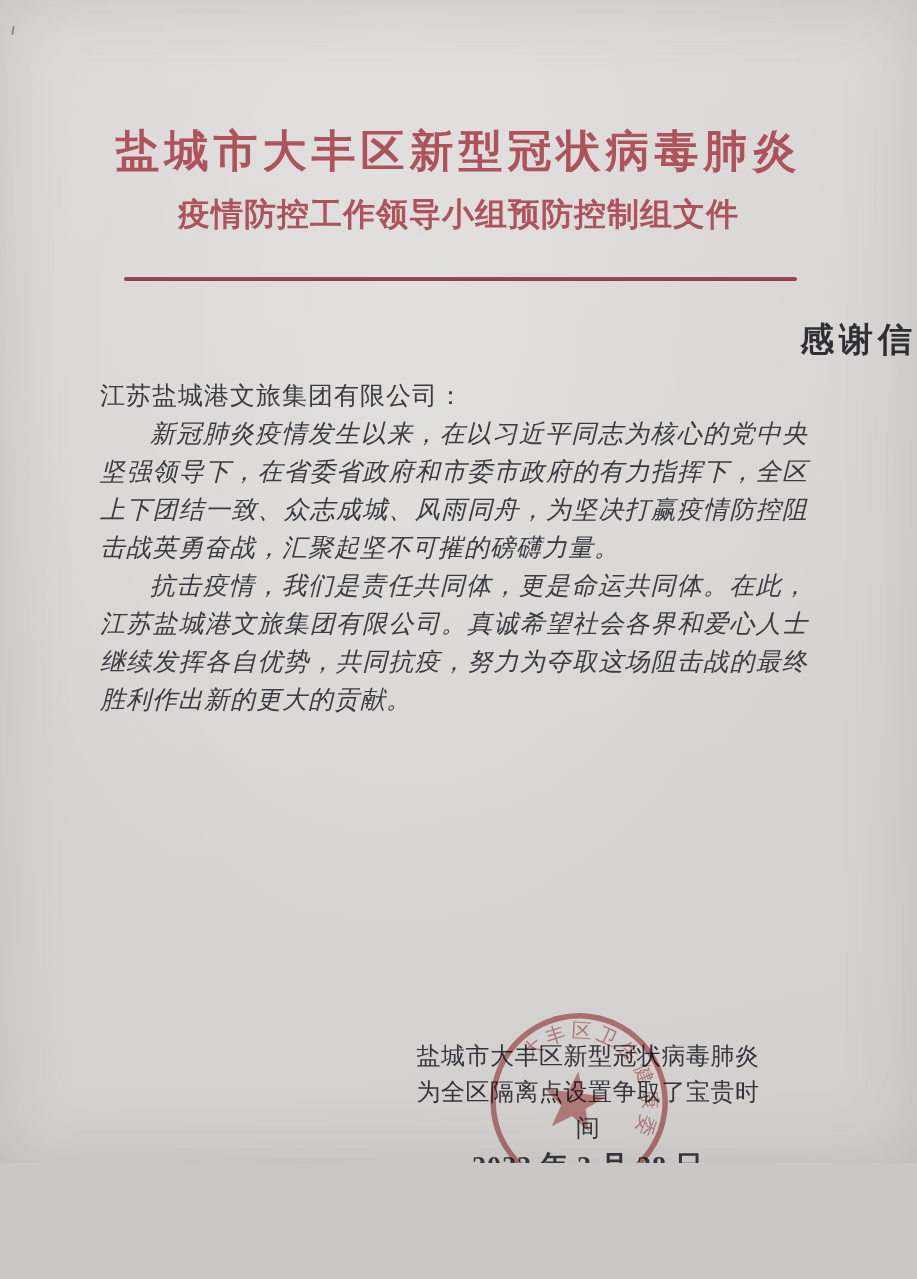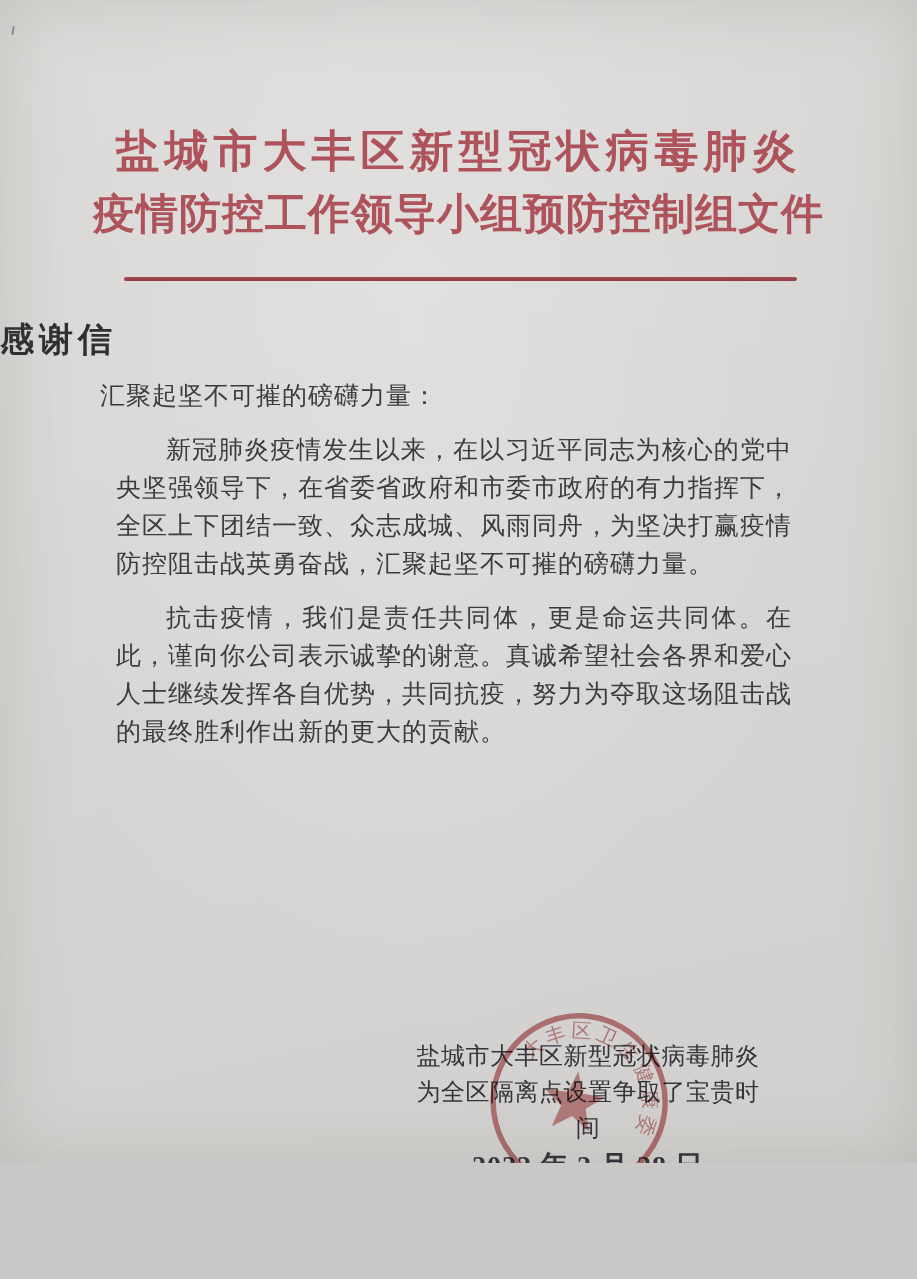--- a/index.html
+++ b/index.html
@@ -17,38 +17,38 @@
   .speck{
     position:absolute;left:12px;top:26px;width:2px;height:9px;
     background:rgba(85,85,92,0.55);transform:rotate(8deg);border-radius:1px;
   }
   .doc-header{
     position:absolute;top:120px;left:0;width:100%;
     text-align:center;color:#ae535c;font-weight:700;
   }
   .header-line{white-space:nowrap;}
   .header-line.line1{font-size:44px;letter-spacing:5px;line-height:63px;}
-  .header-line.line2{font-size:42px;letter-spacing:1px;line-height:63px;}
+  .header-line.line2{font-size:32px;letter-spacing:1px;line-height:63px;}
   .red-rule{
     position:absolute;left:124px;top:277px;width:673px;height:4px;
     background:linear-gradient(#a24a52,#8e3d45);
     border-radius:2px;
   }
   .letter-title{
     position:absolute;top:317px;left:0;width:100%;margin:0;
-    text-align:left;font-size:34px;font-weight:700;
+    text-align:right;font-size:34px;font-weight:700;
     letter-spacing:5px;color:#2f2f34;
   }
   .letter-body{
     position:absolute;left:100px;top:377px;width:708px;
     font-size:25px;line-height:38px;letter-spacing:1px;
     color:#3b3b40;text-align:justify;text-justify:inter-ideograph;
   }
   .letter-body .greeting{margin:0;}
-  .letter-body p.para{margin:16px;text-indent:2em;}
+  .letter-body p.para{margin:0;text-indent:2em;font-style:italic;}
   .signature{
     position:absolute;left:413px;top:1038px;width:350px;
     text-align:center;font-size:24px;line-height:36px;
     letter-spacing:0.5px;color:#34343a;
   }
   .signature .daizhang{letter-spacing:2px;}
   .signature .date{margin-top:2px;font-size:28px;letter-spacing:1px;font-weight:bold;}
   .seal{
     position:absolute;left:489px;top:1010px;
     transform:rotate(8deg);
@@ -66,23 +66,23 @@
   <div class="doc-header">
     <div class="header-line line1">盐城市大丰区新型冠状病毒肺炎</div>
     <div class="header-line line2">疫情防控工作领导小组预防控制组文件</div>
   </div>
 
   <div class="red-rule"></div>
 
   <h1 class="letter-title">感谢信</h1>
 
   <div class="letter-body">
-    <div class="greeting">汇聚起坚不可摧的磅礴力量：</div>
+    <div class="greeting">江苏盐城港文旅集团有限公司：</div>
     <p class="para">新冠肺炎疫情发生以来，在以习近平同志为核心的党中央坚强领导下，在省委省政府和市委市政府的有力指挥下，全区上下团结一致、众志成城、风雨同舟，为坚决打赢疫情防控阻击战英勇奋战，汇聚起坚不可摧的磅礴力量。</p>
-    <p class="para">抗击疫情，我们是责任共同体，更是命运共同体。在此，谨向你公司表示诚挚的谢意。真诚希望社会各界和爱心人士继续发挥各自优势，共同抗疫，努力为夺取这场阻击战的最终胜利作出新的更大的贡献。</p>
+    <p class="para">抗击疫情，我们是责任共同体，更是命运共同体。在此，江苏盐城港文旅集团有限公司。真诚希望社会各界和爱心人士继续发挥各自优势，共同抗疫，努力为夺取这场阻击战的最终胜利作出新的更大的贡献。</p>
   </div>
 
   <div class="signature">
     <div>盐城市大丰区新型冠状病毒肺炎</div>
     <div>为全区隔离点设置争取了宝贵时间</div>
     <div class="date">2022 年 2 月 28 日</div>
   </div>
 
   <svg class="seal" width="182" height="186" viewBox="0 0 182 186">
     <circle cx="90" cy="92" r="86" fill="none" stroke="rgba(184,77,80,0.78)" stroke-width="5.5"></circle>

